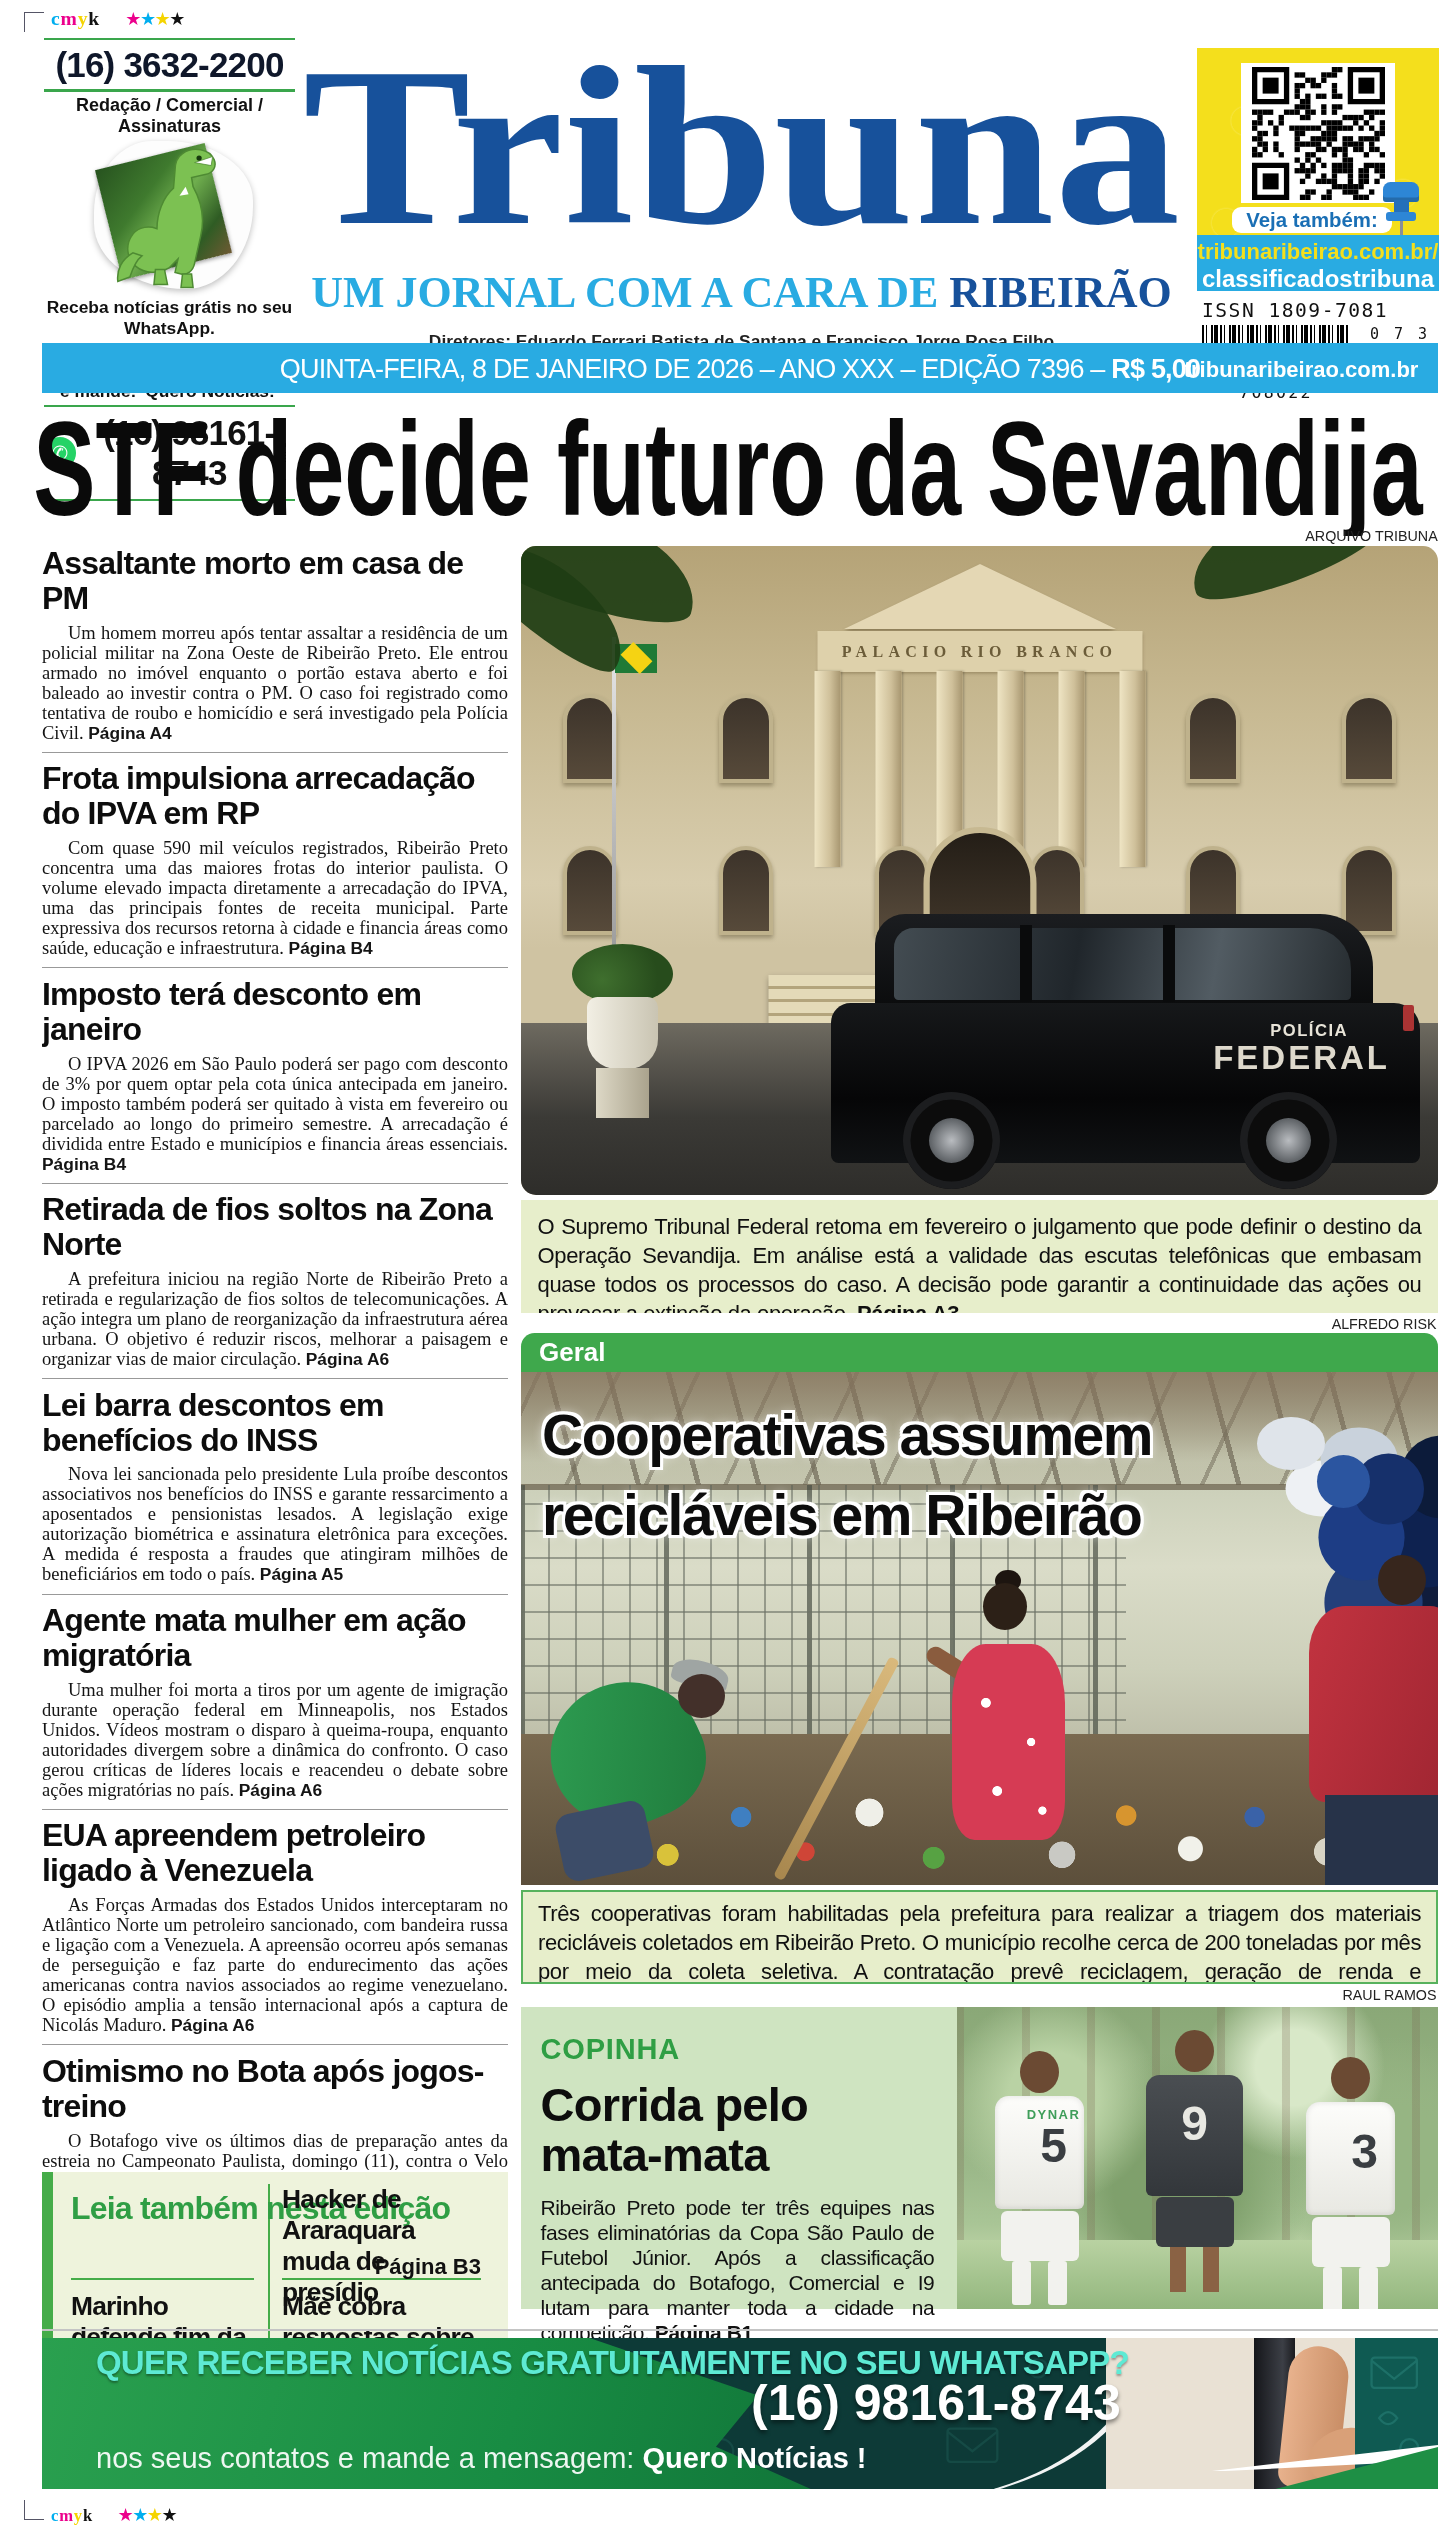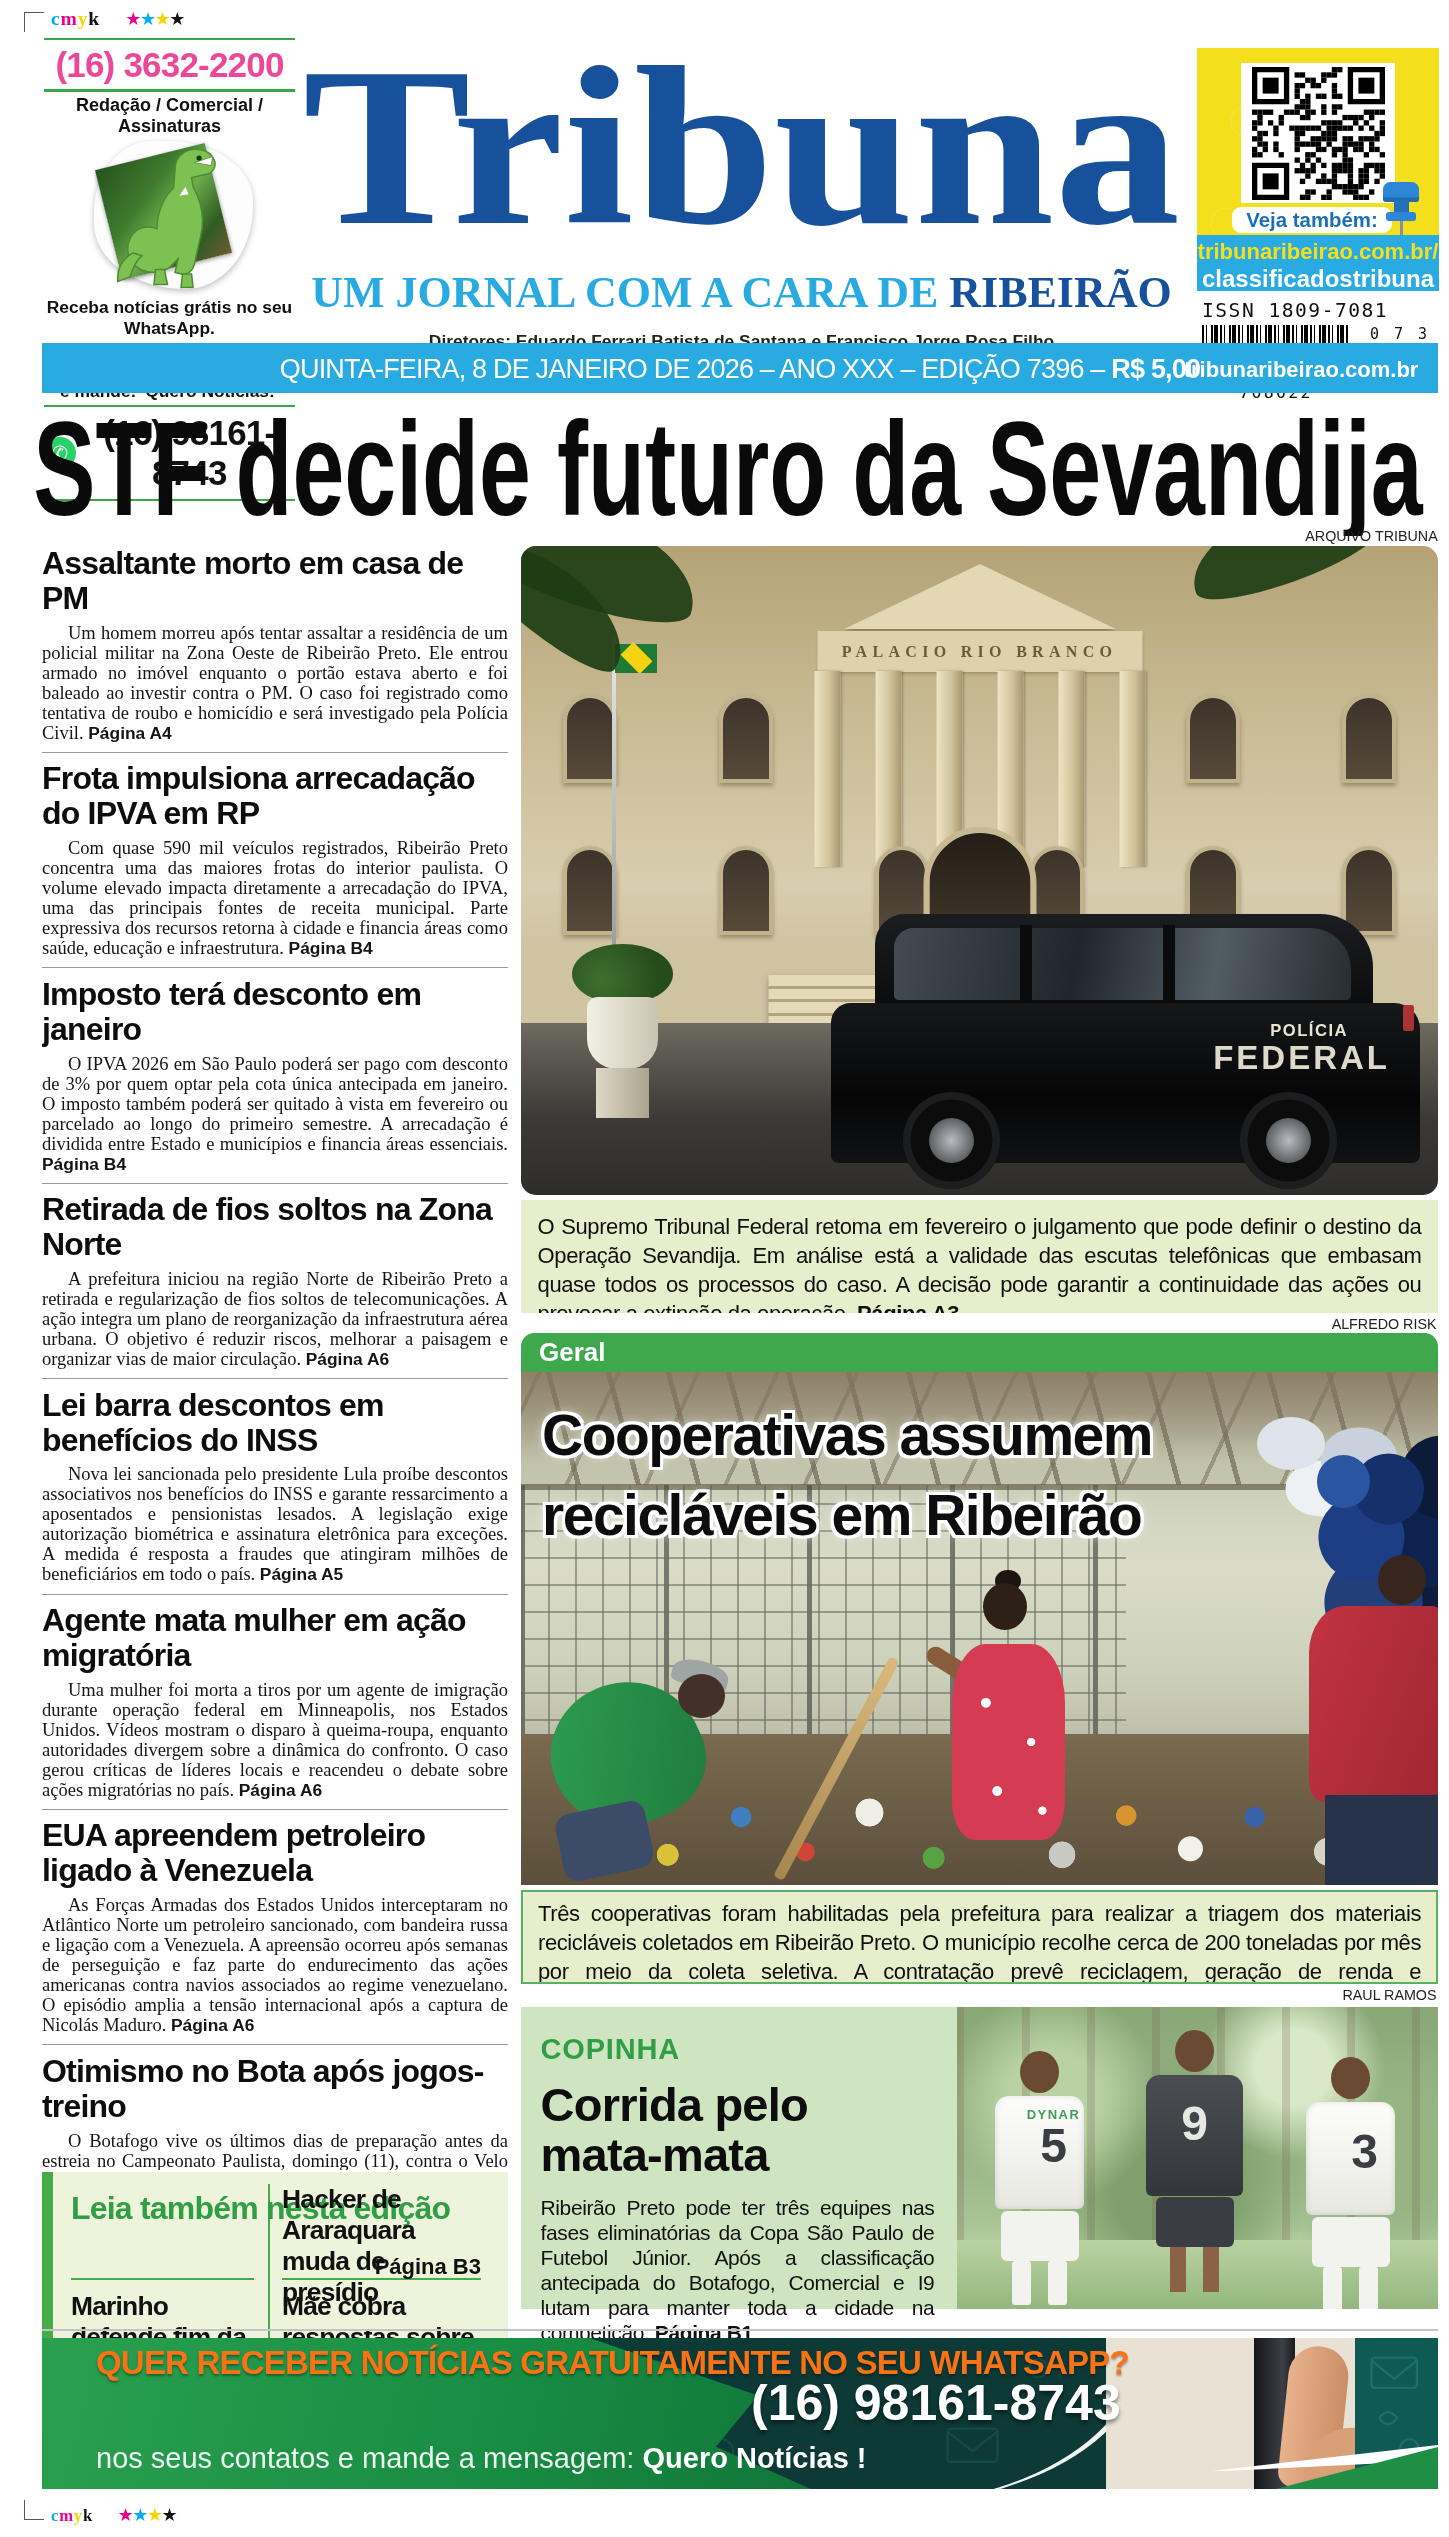--- a/index.html
+++ b/index.html
@@ -11,21 +11,21 @@
   .cropmark-t { position:absolute; left:24px; top:12px; width:19.6px; height:19.6px; border-left:1.5px solid #556; border-top:1.5px solid #556; }
   .cropmark-b { position:absolute; left:24px; top:2500px; width:19.6px; height:19.6px; border-left:1.5px solid #556; border-bottom:1.5px solid #556; }
   .cmyk { position:absolute; font:bold 19.6px "Liberation Serif", serif; letter-spacing:0.8px; }
   .cmyk .c{color:#00aeef}.cmyk .m{color:#ec008c}.cmyk .y{color:#f5d400}.cmyk .k{color:#111}
   .cmyk .stars{font-family:"DejaVu Sans",sans-serif; font-size:18px; letter-spacing:-1.5px; margin-left:19.6px;}
   .cmyk .s1{color:#ec008c}.cmyk .s2{color:#00aeef}.cmyk .s3{color:#f5d400}.cmyk .s4{color:#111}
 
   
   .contact { position:absolute; left:44px; top:35px; width:251px; text-align:center; }
   .grule { height:2.3px; background:#3aa64c; margin:3px 0; }
-  .contact .phone { font:bold 35px "Liberation Sans",sans-serif; letter-spacing:-0.8px; color:#ec4899; padding:1.5px 0; }
+  .contact .phone { font:bold 35px "Liberation Sans",sans-serif; letter-spacing:-0.8px; color:#0f172a; padding:1.5px 0; }
   .contact .dept { font:bold 18px "Liberation Sans",sans-serif; margin:3px 0 1.5px; }
   .dino-wrap { position:relative; height:157px; margin:1.5px 0; }
   .torn { position:absolute; left:50px; top:3px; width:159px; height:148px; background:#fdfdfd; border-radius:38% 56% 44% 60%/50% 42% 58% 46%; box-shadow:0 2.3px 6px rgba(0,0,0,.25); }
   .jungle { position:absolute; left:63px; top:16.6px; width:113px; height:113px; transform:rotate(-14deg); background:linear-gradient(140deg,#27531f 0%,#3f7a2e 35%,#6fae4e 55%,#2f5c24 80%,#6e5a33 100%); box-shadow:0 1.5px 4.5px rgba(0,0,0,.4); }
   .dino-svg { position:absolute; left:66px; top:1.5px; }
   .contact .wa-notes { font:bold 17.4px "Liberation Sans",sans-serif; line-height:21px; }
   .wa-row { display:flex; align-items:center; justify-content:center; gap:7.5px; padding:3px 0; }
   .wa-icon { width:32px; height:32px; border-radius:50%; background:#25d366; color:#fff; font-size:19.6px; line-height:32px; text-align:center; flex:0 0 auto; }
   .wa-row .phone2 { font:bold 35px "Liberation Sans",sans-serif; letter-spacing:-0.8px; }
 
@@ -216,21 +216,21 @@
 
   
   .pre-banner-rule { position:absolute; left:42px; top:2329px; width:1396px; height:1.5px; background:#c4c4c4; }
   .banner { position:absolute; left:42px; top:2338px; width:1396px; height:151px; background:#0d3a37; overflow:hidden; }
   .doodles { position:absolute; inset:0; opacity:.5; }
   .green-swoosh { position:absolute; left:0; top:0; width:1053px; height:151px;
     background:linear-gradient(105deg,#2aa04f 0%,#188c43 45%,#0b6331 100%);
     clip-path:polygon(0 0, 52% 0, 68% 38%, 64% 72%, 73% 100%, 0 100%); }
   .white-swoosh { position:absolute; left:521px; top:-22.6px; width:574px; height:196px;
     background:transparent; border-right:7.5px solid #fff; border-radius:0 0 60% 0/0 0 100% 0; transform:rotate(8deg); opacity:.95; }
-  .banner .l1 { position:absolute; left:54px; top:6px; font:bold 33px "Liberation Sans",sans-serif; color:#f97316; letter-spacing:-0.8px; white-space:nowrap; text-shadow:0 1.5px 2.3px rgba(0,0,0,.35); }
+  .banner .l1 { position:absolute; left:54px; top:6px; font:bold 33px "Liberation Sans",sans-serif; color:#5eead4; letter-spacing:-0.8px; white-space:nowrap; text-shadow:0 1.5px 2.3px rgba(0,0,0,.35); }
   .banner .l2 { position:absolute; left:54px; top:51px; font:32px "Liberation Sans",sans-serif; color:rgba(255,255,255,.93); letter-spacing:0.8px; white-space:nowrap; }
   .banner .bigphone { position:absolute; left:709px; top:36px; font:bold 50px "Liberation Sans",sans-serif; color:#fff; letter-spacing:0px; text-shadow:0 3px 4.5px rgba(0,0,0,.45); }
   .banner .l3 { position:absolute; left:54px; top:104px; font:29px "Liberation Sans",sans-serif; color:rgba(255,255,255,.92); white-space:nowrap; }
   .banner .l3 b { font-weight:bold; color:#fff; }
   .phone-scene { position:absolute; right:0; top:0; width:332px; height:151px; background:#e9e1d4; }
   .phone-scene .chat { position:absolute; left:7.5px; top:6px; width:133px; height:139px; background:#dcecca; border-radius:7.5px; padding:6px 7.5px; overflow:hidden; }
   .chat .ct { font:bold 11.3px/13.6px "Liberation Sans",sans-serif; color:#222; }
   .chat .cs { font:8.3px "Liberation Sans",sans-serif; color:#8a8a8a; margin:3px 0 4.5px; }
   .chat .cl { font:16.6px/20.4px "Liberation Sans",sans-serif; color:#2d6fd2; text-decoration:underline; }
   .phone-scene .slab { position:absolute; left:148px; top:0; width:41px; height:151px; background:linear-gradient(90deg,#15161a,#3c3f46 70%,#1a1b1f); }

